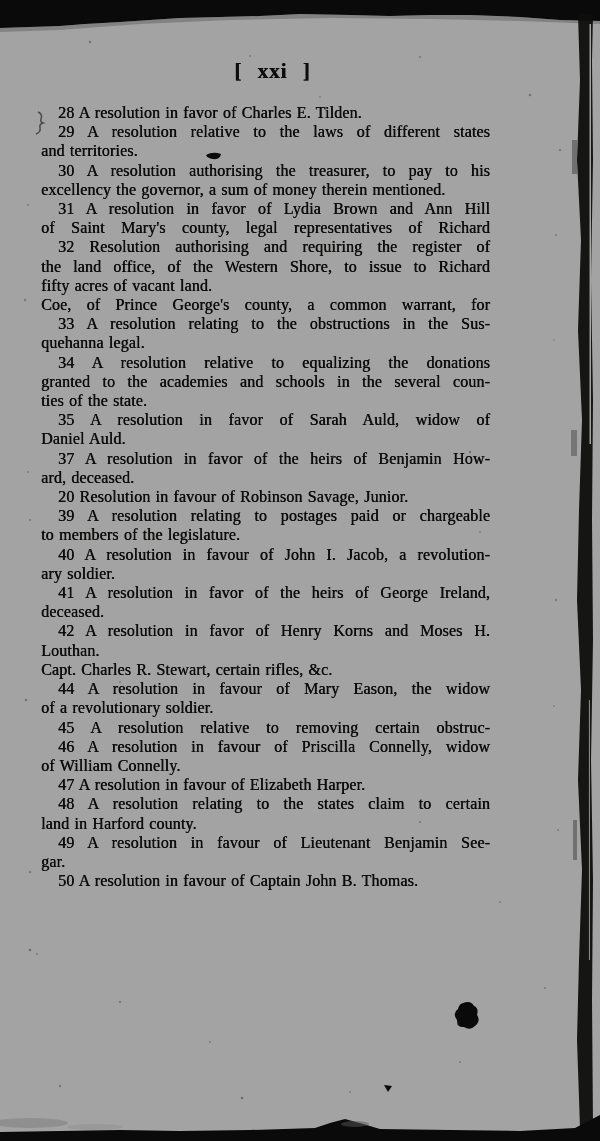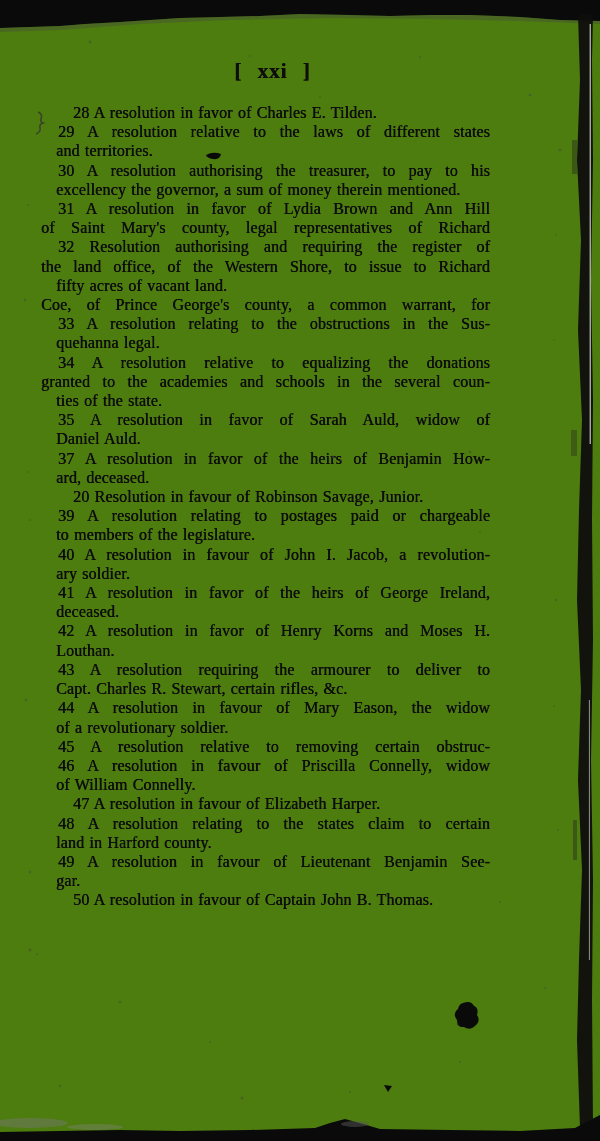--- a/index.html
+++ b/index.html
@@ -1,20 +1,20 @@
 <!DOCTYPE html>
 <html><head>
 <meta charset="utf-8">
 <style>
   html, body { margin: 0; padding: 0; background: #e8e8e6; }
   .page {
     position: relative;
     width: 600px;
     height: 1141px;
-    background: #4d7c0f;
+    background: #a3a3a3;
     overflow: hidden;
     font-family: "Liberation Serif", "DejaVu Serif", serif;
     color: #0d0d0c;
   }
   .page-header {
     position: absolute;
     top: 59px;
     left: 0;
     width: 545px;
     text-align: center;
@@ -34,21 +34,21 @@
     line-height: 19.2px;
     letter-spacing: 0.15px;
     word-spacing: 1px;
   }
   .text-line {
     text-align: justify;
     text-align-last: justify;
     text-shadow: 0.4px 0 0 currentColor;
   }
   .text-line.first { padding-left: 17px; }
-  .text-line.last  { text-align-last: left; margin-left: 15px; }
+  .text-line.last  { text-align-last: left; }
   .artifacts {
     position: absolute;
     left: 0; top: 0;
     width: 600px; height: 1141px;
     pointer-events: none;
   }
 </style>
 </head>
 <body>
 
@@ -108,21 +108,20 @@
       </div>
       <div class="res-item">
         <div class="text-line first">41 A resolution in favor of the heirs of George Ireland,</div>
         <div class="text-line last">deceased.</div>
       </div>
       <div class="res-item">
         <div class="text-line first">42 A resolution in favor of Henry Korns and Moses H.</div>
         <div class="text-line last">Louthan.</div>
       </div>
       <div class="res-item">
-        <div class="text-line first">43 A resolution requiring the armourer to deliver to</div>
         <div class="text-line last">Capt. Charles R. Stewart, certain rifles, &amp;c.</div>
       </div>
       <div class="res-item">
         <div class="text-line first">44 A resolution in favour of Mary Eason, the widow</div>
         <div class="text-line last">of a revolutionary soldier.</div>
       </div>
       <div class="res-item">
         <div class="text-line first">45 A resolution relative to removing certain obstruc-</div>
       </div>
       <div class="res-item">

